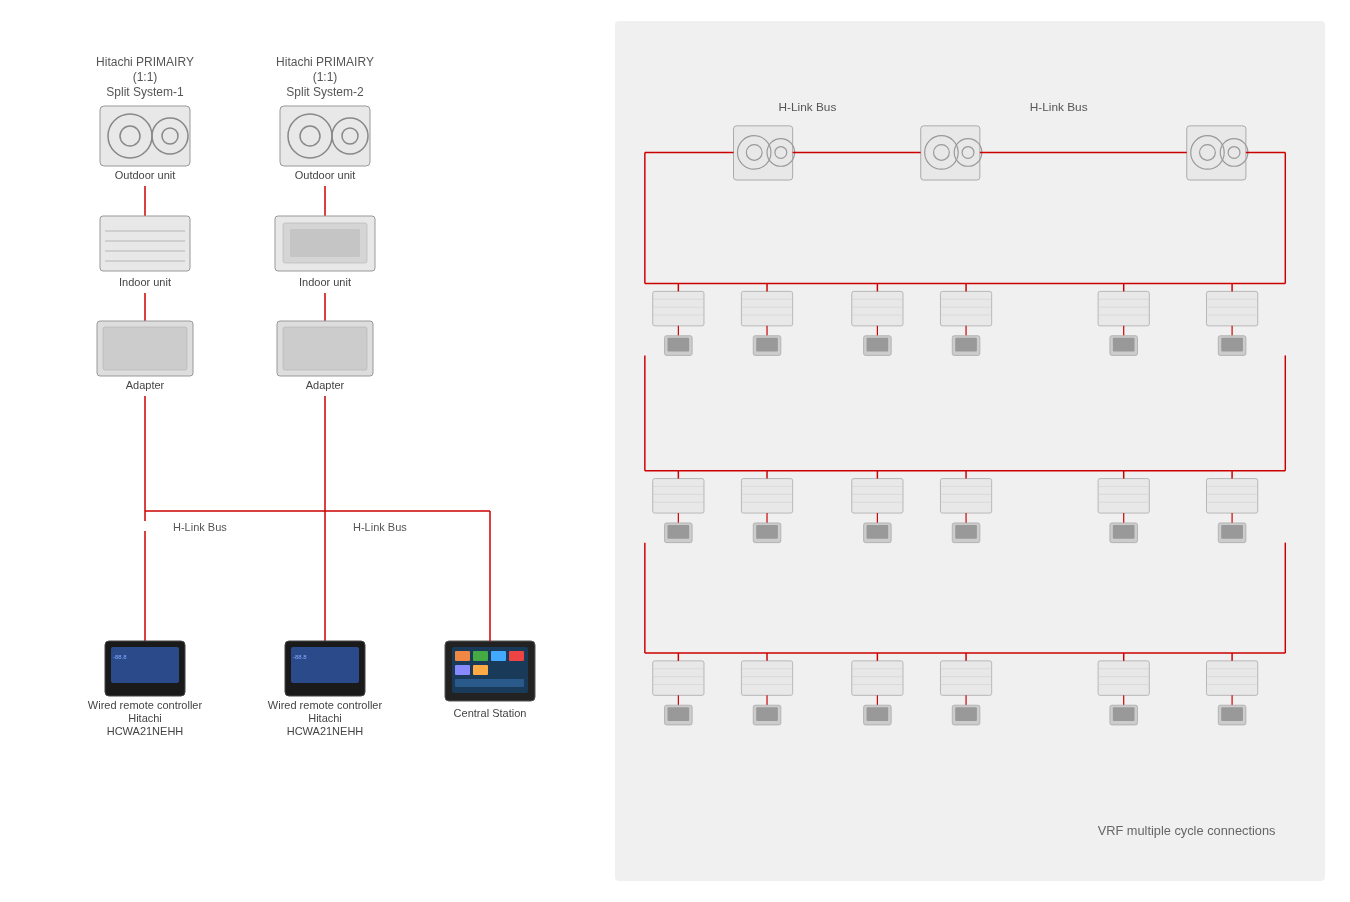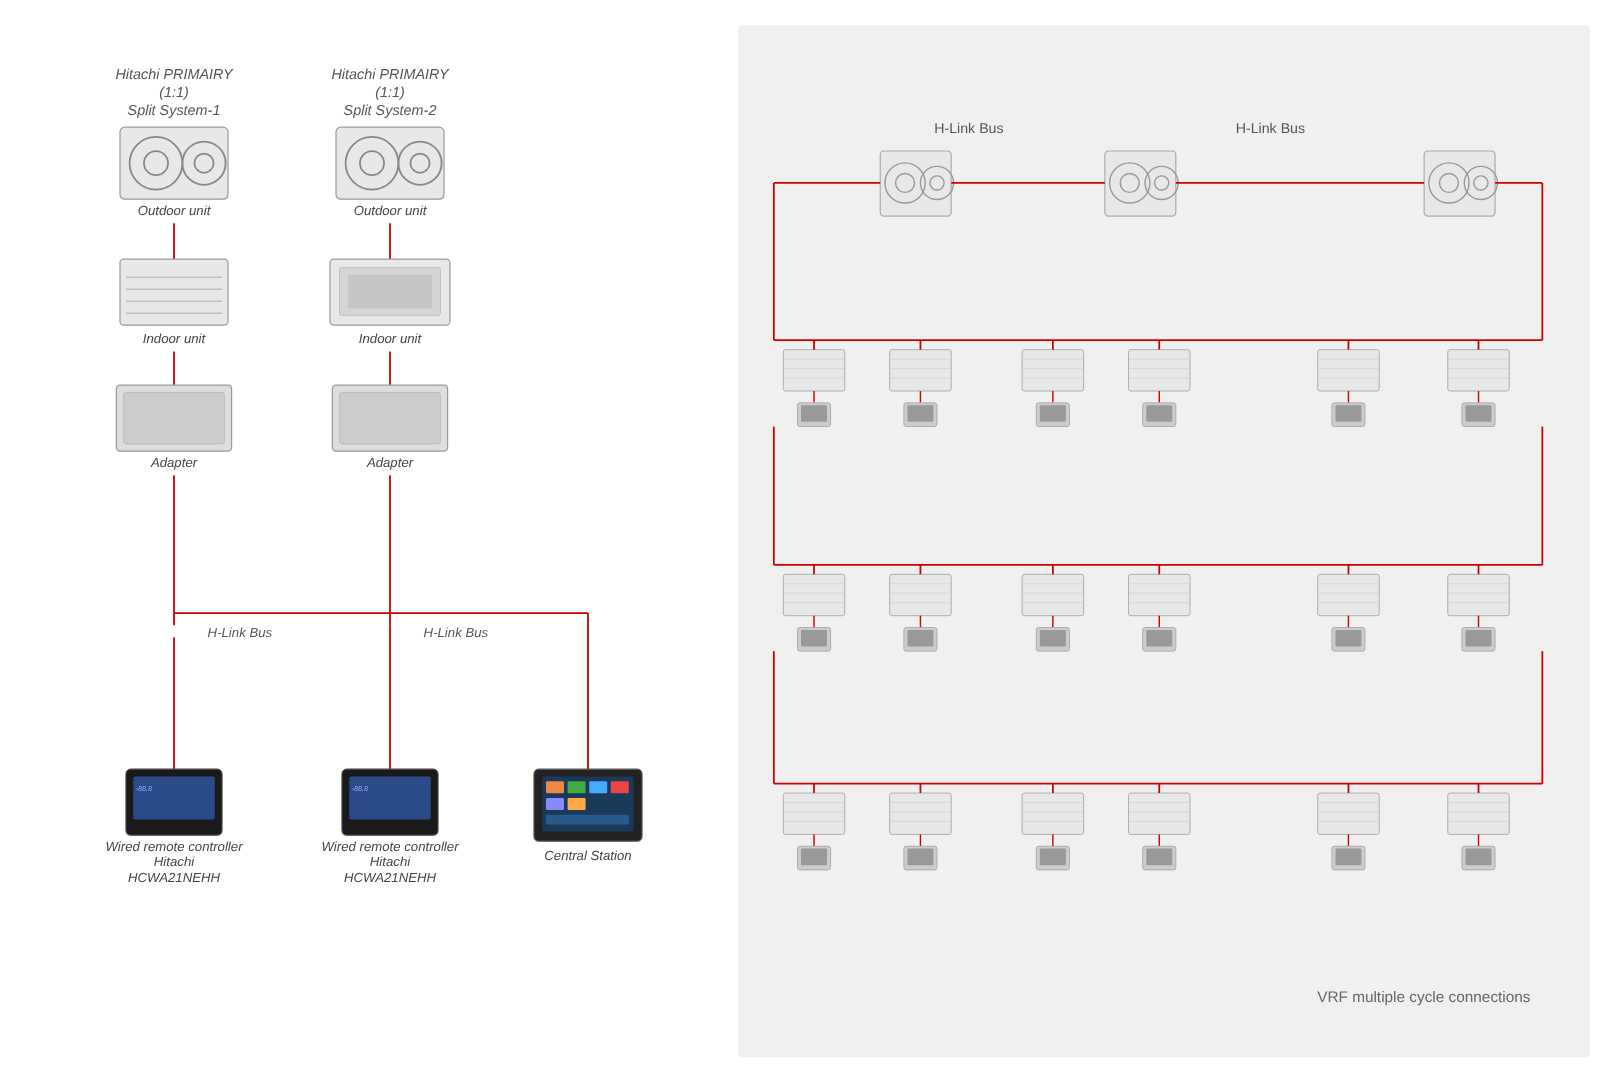--- a/index.html
+++ b/index.html
@@ -20,21 +20,20 @@
       height: 860px;
       display: flex;
       position: relative;
     }
     
     .left-panel {
       width: 590px;
       height: 100%;
       position: relative;
       flex-shrink: 0;
-      font-style: italic;
     }
     
     .right-panel {
       flex: 1;
       height: 100%;
       background: #f0f0f0;
       border-radius: 4px;
       position: relative;
       padding: 20px;
     }

